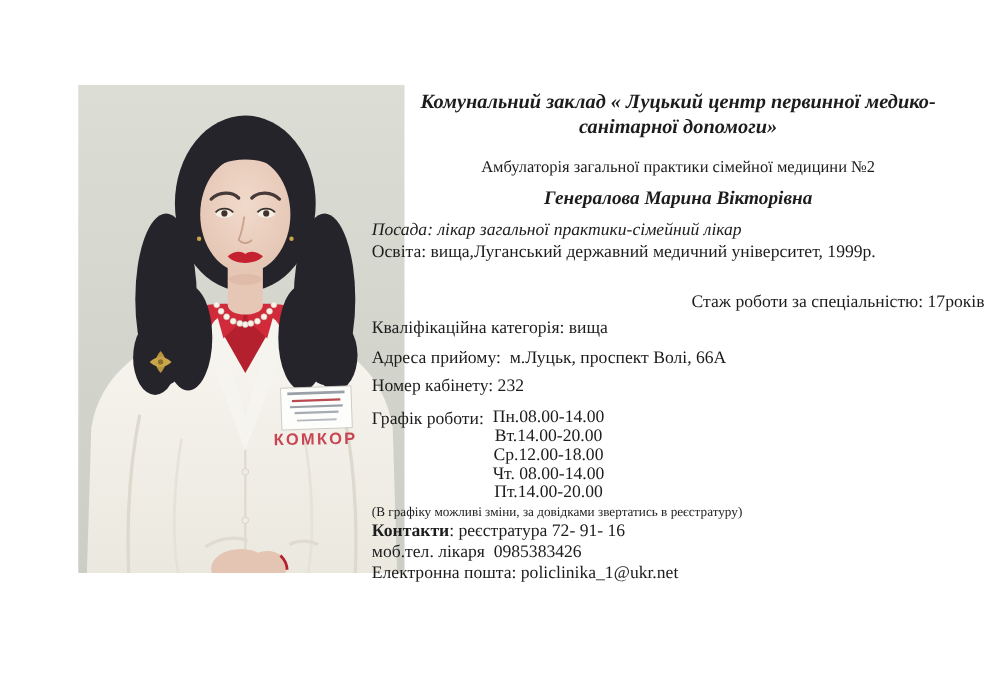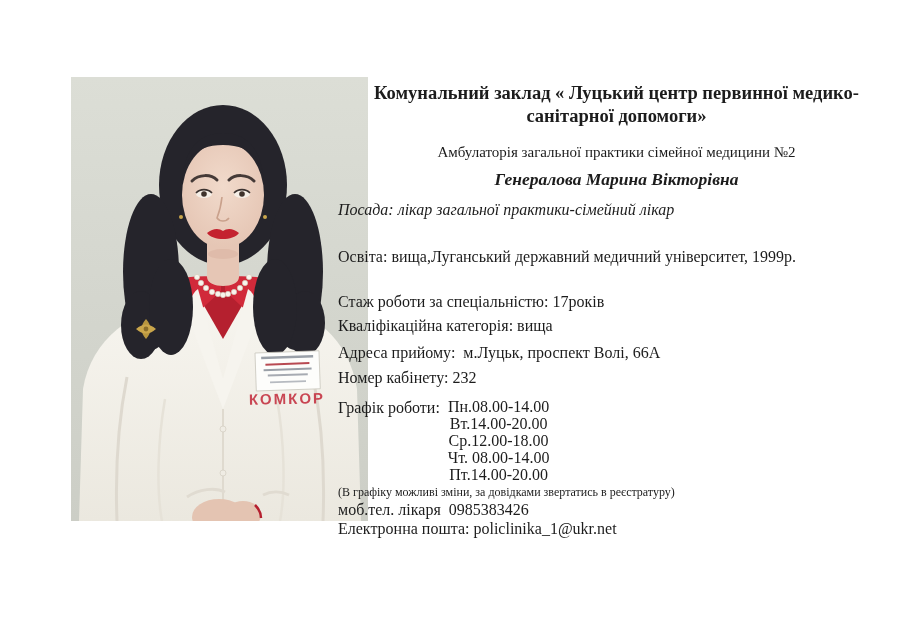--- a/index.html
+++ b/index.html
@@ -26,20 +26,21 @@
 
   .right-col {
     position: absolute;
     left: 338px;
     top: 82px;
     width: 557px;
   }
   .hdr { text-align: center; }
   .title {
     font-weight: bold;
+    font-style: italic;
     font-size: 18.5px;
     line-height: 23px;
   }
   .subtitle {
     font-size: 15px;
     line-height: 20px;
     margin-top: 14px;
   }
   .doctor-name {
     font-weight: bold;
@@ -48,22 +49,22 @@
     line-height: 21px;
     margin-top: 7px;
   }
   .line {
     font-size: 16px;
     line-height: 20px;
     white-space: pre-wrap;
   }
   .italic { font-style: italic; }
   .mt10 { margin-top: 10px; }
-  .mt13 { margin-top: 27px; }
-  .mt25 { margin-top: 25px; }
+  .mt13 { margin-top: 0; }
+  .mt25 { margin-top: 25px; text-align: right; }
   .mt3  { margin-top: 4px; }
   .mt7  { margin-top: 7px; }
   .mt5  { margin-top: 5px; }
   .sched-row {
     display: flex;
     align-items: flex-start;
     margin-top: 10px;
   }
   .sched-label { font-size: 16px; line-height: 19px; text-align: center; }
   .sched-times { margin-left: 8px; text-align: center; }
@@ -219,17 +220,18 @@
         <div class="t">Пн.08.00-14.00</div>
         <div class="t">Вт.14.00-20.00</div>
         <div class="t">Ср.12.00-18.00</div>
         <div class="t">Чт. 08.00-14.00</div>
         <div class="t">Пт.14.00-20.00</div>
       </div>
     </div>
 
     <div class="note">(В графіку можливі зміни, за довідками звертатись в реєстратуру)</div>
 
+    <div class="contact-line"><span class="b">Контакти</span><span>: реєстратура 72- 91- 16</span></div>
     <div class="contact-line">моб.тел. лікаря  0985383426</div>
     <div class="contact-line">Електронна пошта: policlinika_1@ukr.net</div>
 
   </div>
 </div>
 
 </body></html>

